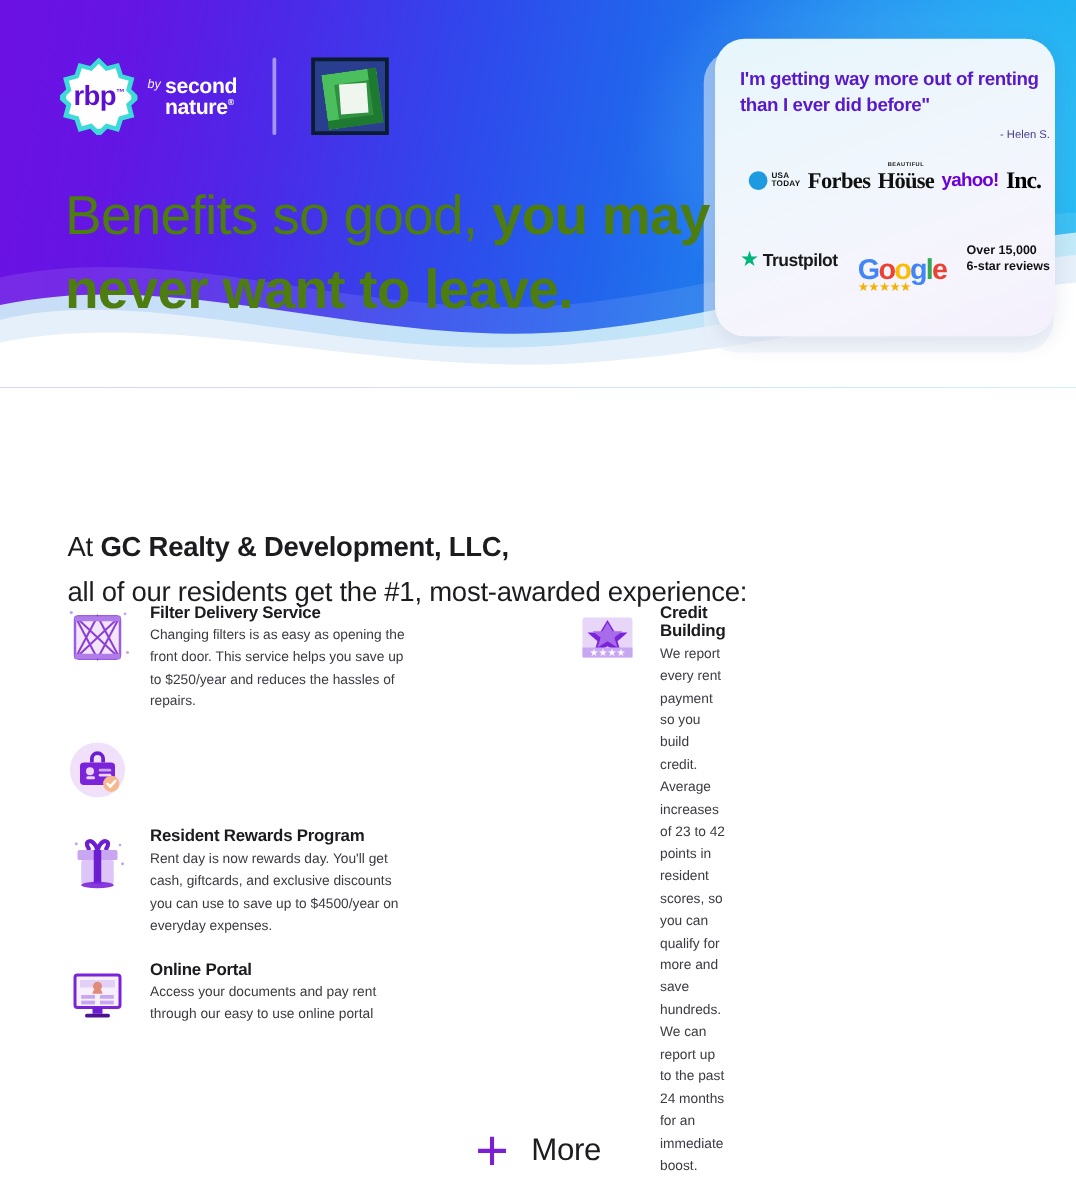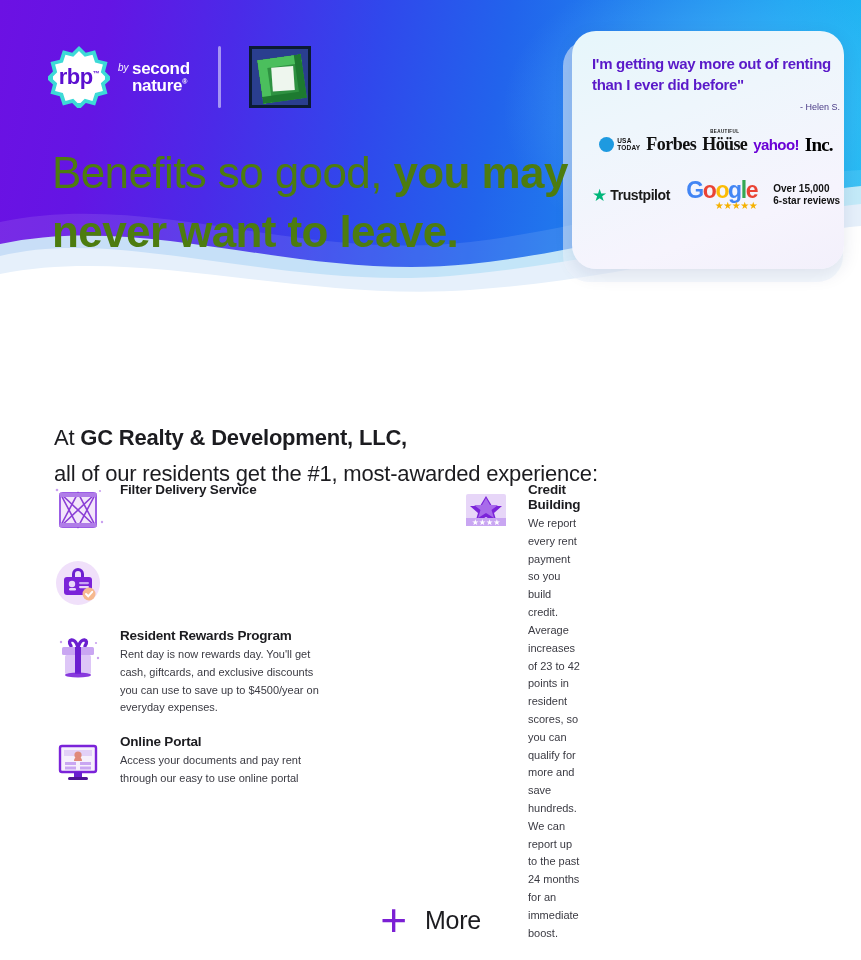--- a/index.html
+++ b/index.html
@@ -117,21 +117,21 @@
   .forbes { font-family: "Liberation Serif", serif; font-size: 18px; font-weight: bold; color: #101010; letter-spacing: -.5px; }
   .house { font-family: "Liberation Serif", serif; font-size: 18px; font-weight: bold; color: #101010; position: relative; letter-spacing: -.6px; }
   .house-top { position: absolute; top: -5px; left: 50%; transform: translateX(-50%); font-size: 4.5px; letter-spacing: .4px; font-family: "Liberation Sans", sans-serif; }
   .yahoo { font-size: 15px; font-weight: bold; color: #6a01d6; letter-spacing: -.6px; }
   .inc { font-family: "Liberation Serif", serif; font-size: 19px; font-weight: bold; color: #000; letter-spacing: -.8px; }
 
   .rating-row { display: flex; align-items: center; justify-content: space-between; margin-top: 24px; gap: 6px; }
   .trustpilot { display: flex; align-items: center; gap: 3px; }
   .tp-star { color: #00b67a; font-size: 17px; line-height: 1; }
   .tp-name { font-size: 14px; font-weight: bold; color: #191919; letter-spacing: -.4px; }
-  .google-wrap { text-align: right; }
+  .google-wrap { text-align: left; margin-top: 25px; }
   .google-word { font-size: 23px; font-weight: bold; letter-spacing: -1.4px; line-height: .95; }
   .g1{color:#4285F4}.g2{color:#EA4335}.g3{color:#FBBC05}.g4{color:#4285F4}.g5{color:#34A853}.g6{color:#EA4335}
   .g-stars { color: #f5b100; font-size: 10px; letter-spacing: -.5px; line-height: .9; }
   .over-wrap { font-size: 10px; font-weight: bold; color: #111; line-height: 1.25; }
 
   
   .body-heading {
     position: absolute; left: 54px; top: 388px;
     font-size: 22px; color: #1c1c20; line-height: 1.62; font-weight: 400;
     letter-spacing: -.2px;
@@ -252,20 +252,21 @@
             <path d="M10 11 L46 45 M46 11 L10 45 M10 11 L28 45 L46 11 M10 45 L28 11 L46 45" stroke="#8b3fd6" stroke-width="1.6" fill="none"></path>
             <rect x="10" y="11" width="36" height="4" fill="#b07de8"></rect>
             <rect x="10" y="41" width="36" height="4" fill="#b07de8"></rect>
             <circle cx="7" cy="8" r="1.3" fill="#c9a0ef"></circle>
               <circle cx="50" cy="9" r="1.1" fill="#c9a0ef"></circle>
             <circle cx="52" cy="40" r="1.2" fill="#c9a0ef"></circle>
           </svg>
         </div>
         <div>
           <div class="b-title">Filter Delivery Service</div>
+          <div class="b-desc">Changing filters is as easy as opening the front door. This service helps you save up to $250/year and reduces the hassles of repairs.</div>
         </div>
       </div>
 
       <div class="benefit">
         <div class="b-icon">
           <svg viewBox="0 0 56 56" width="56" height="56">
             <circle cx="28" cy="28" r="22" fill="#f0e0fa"></circle>
             <path d="M22 19 a6 6 0 0 1 12 0 v3 h-3 v-3 a3 3 0 0 0 -6 0 v3 h-3 z" fill="#6b1fd0"></path>
             <rect x="14" y="22" width="28" height="18" rx="3" fill="#7b23d9"></rect>
             <circle cx="22" cy="29" r="3.2" fill="#e9d6fa"></circle>

